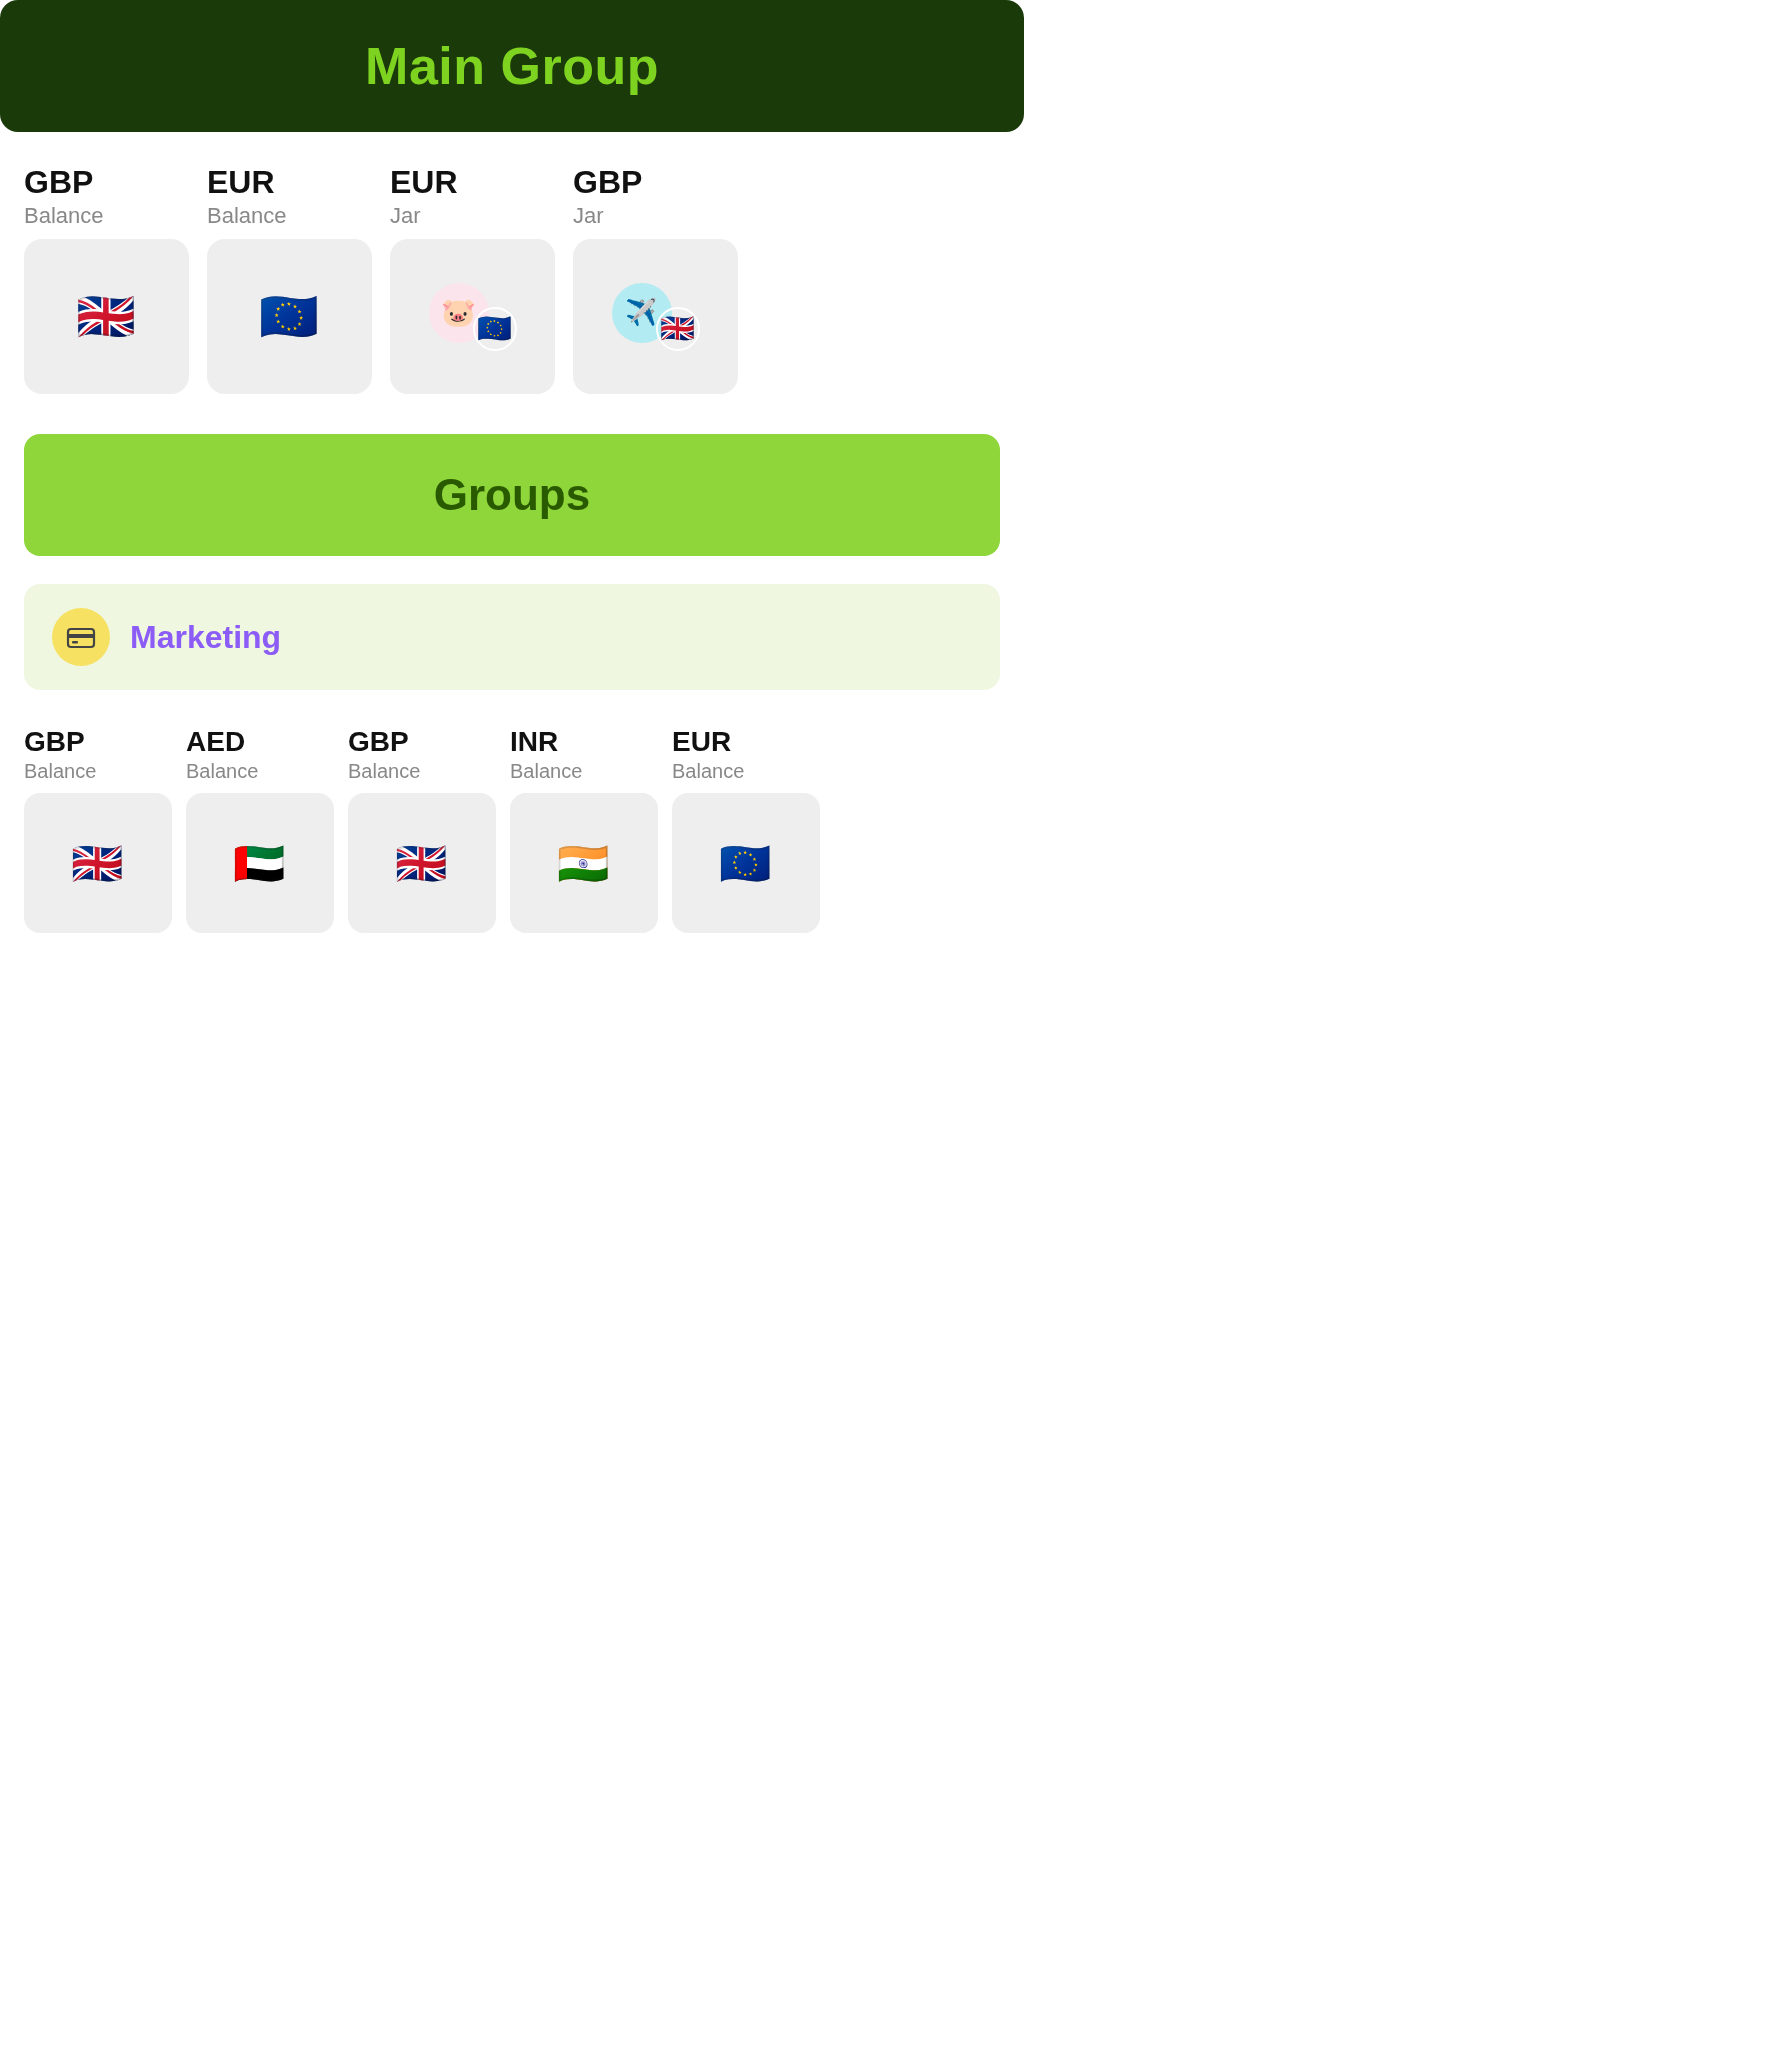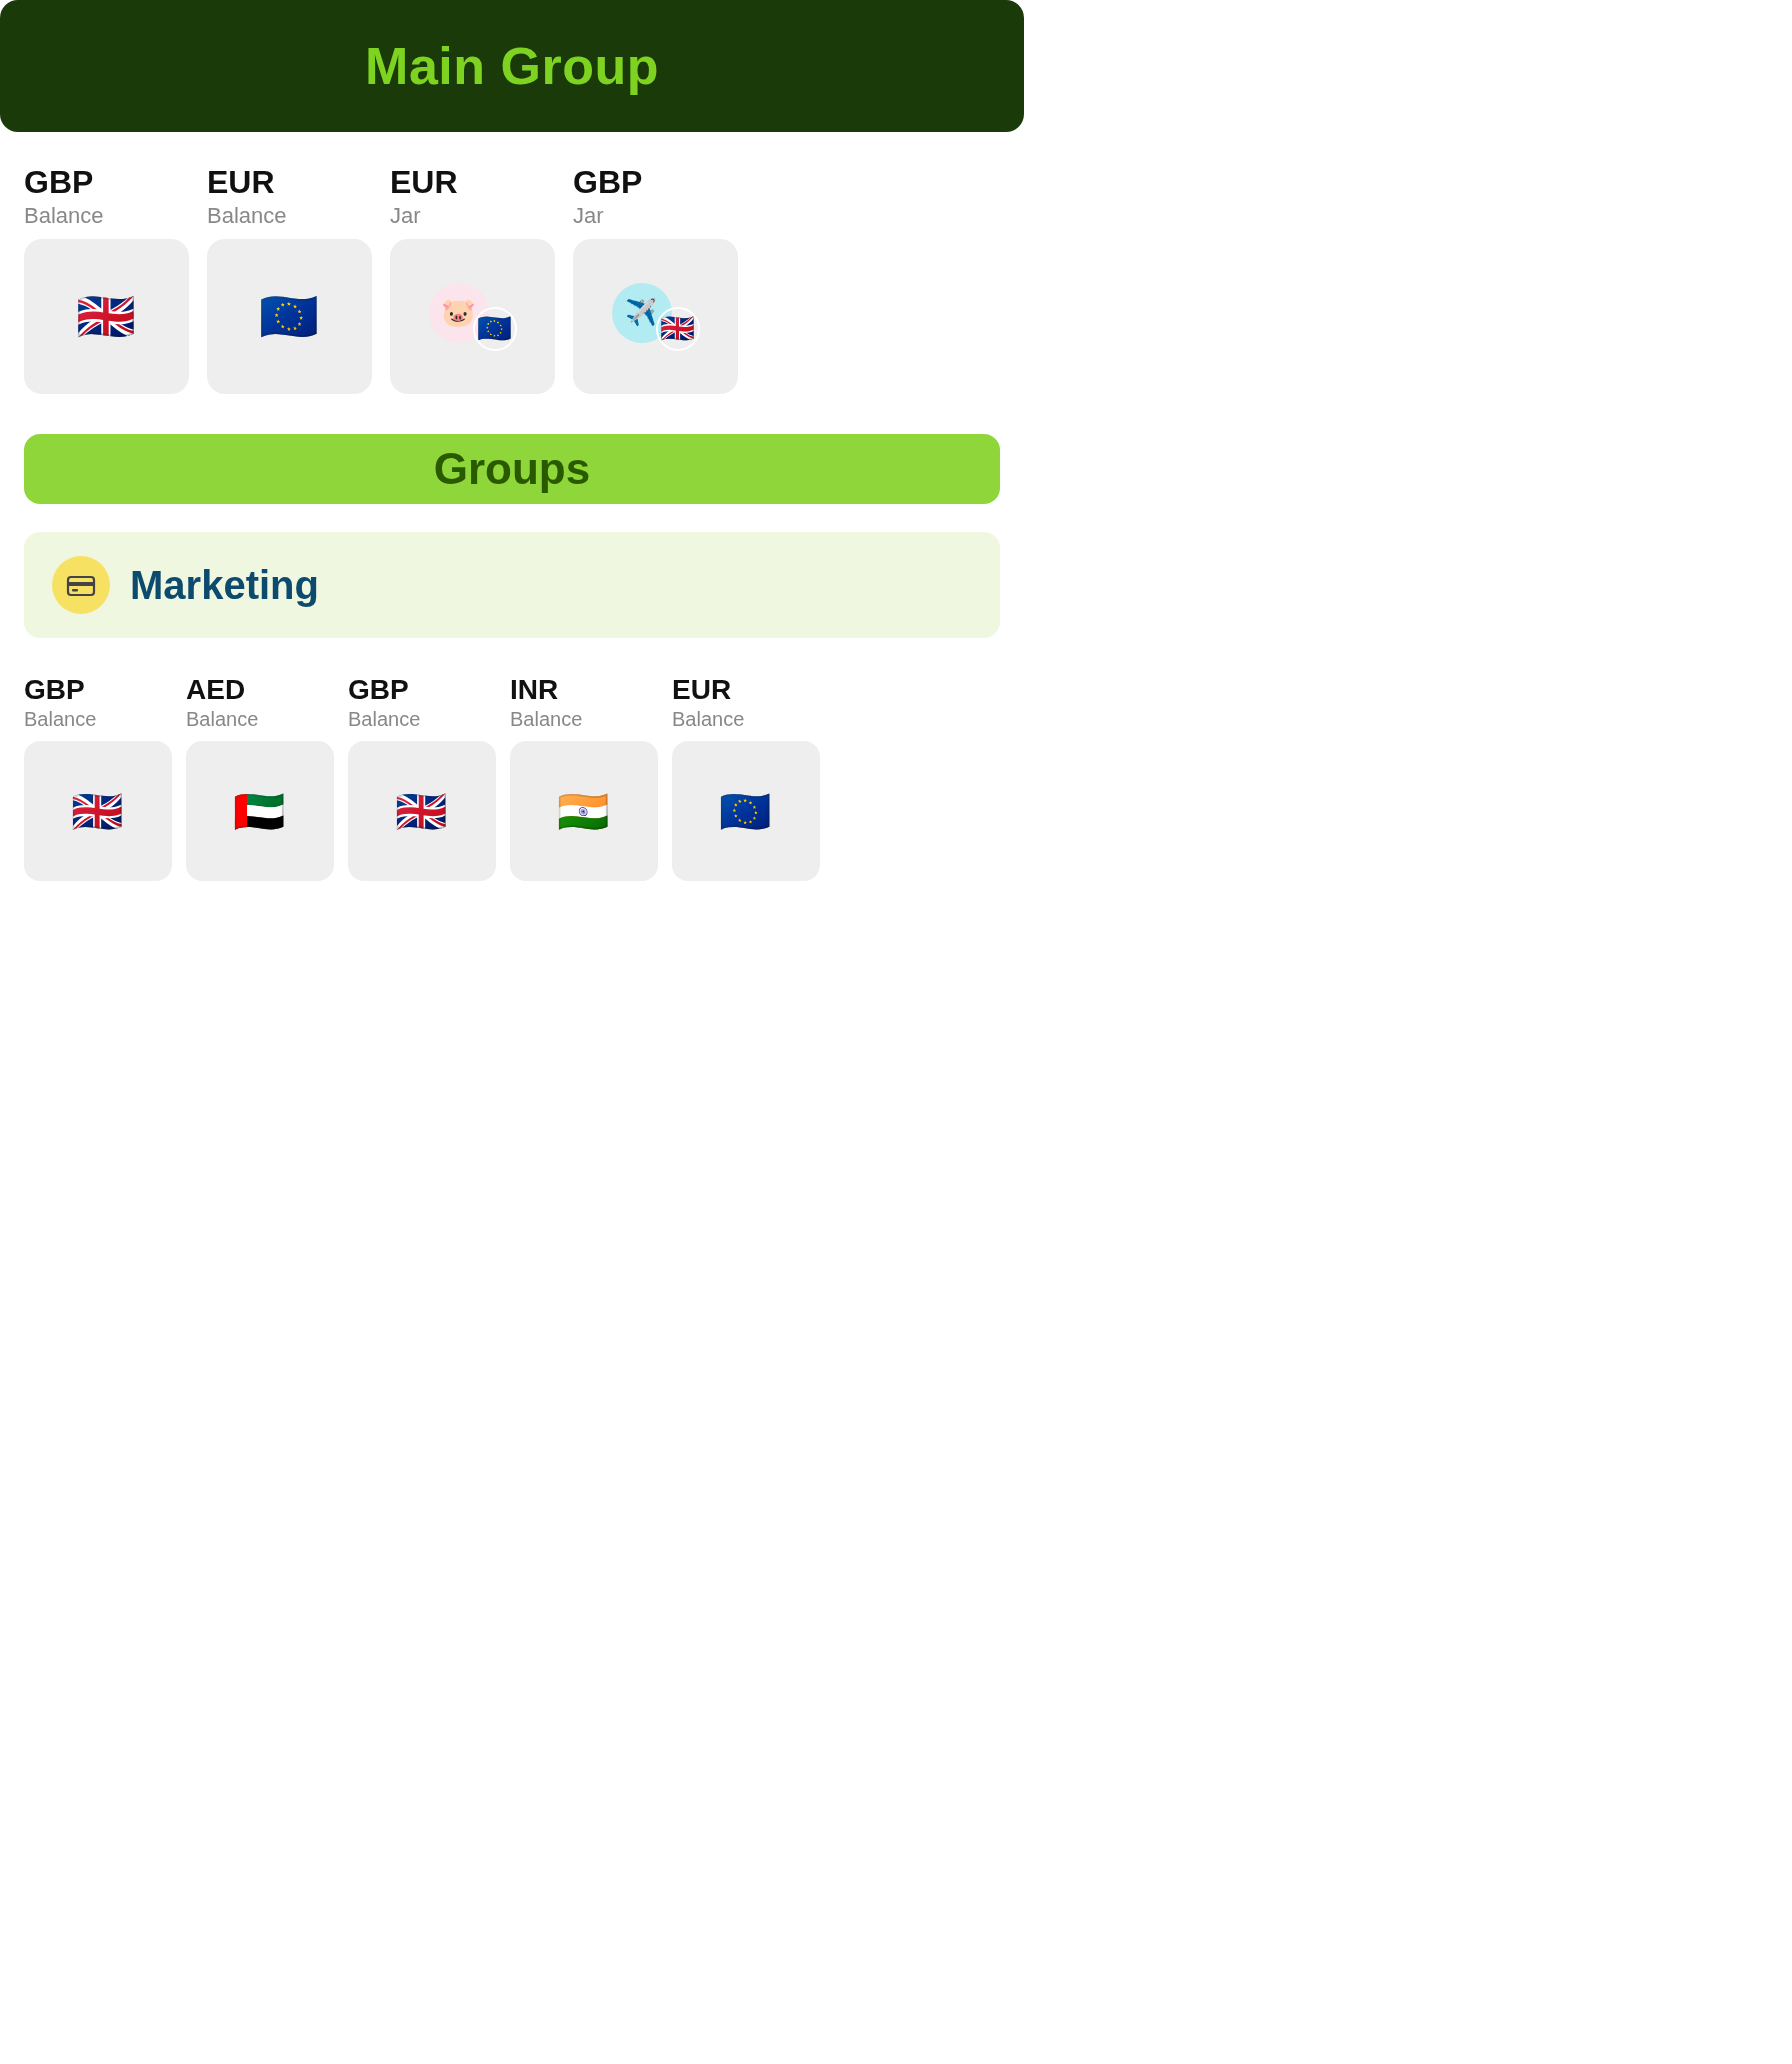--- a/index.html
+++ b/index.html
@@ -76,21 +76,21 @@
     .jar-icon-group {
       position: relative;
       width: 90px;
       height: 72px;
     }
 
     
     .groups-banner {
       background: #8ed63a;
       border-radius: 16px;
-      padding: 10px 0;
+      padding: 36px 0;
       margin: 0 24px 28px 24px;
     }
     .groups-banner-title {
       text-align: center;
       font-size: 44px;
       font-weight: 800;
       color: #2a5a00;
     }
 
     .groups-row {
@@ -112,23 +112,23 @@
     .group-icon-wrap {
       width: 58px;
       height: 58px;
       border-radius: 50%;
       display: flex;
       align-items: center;
       justify-content: center;
       font-size: 28px;
     }
     .group-name {
-      font-size: 40px;
+      font-size: 32px;
       font-weight: 600;
-      color: #0c4a6e;
+      color: #8b5cf6;
     }
 
     
     .accounts-row-bottom {
       display: flex;
       flex-direction: row;
       gap: 14px;
       padding: 0 24px;
       margin-bottom: 40px;
     }

